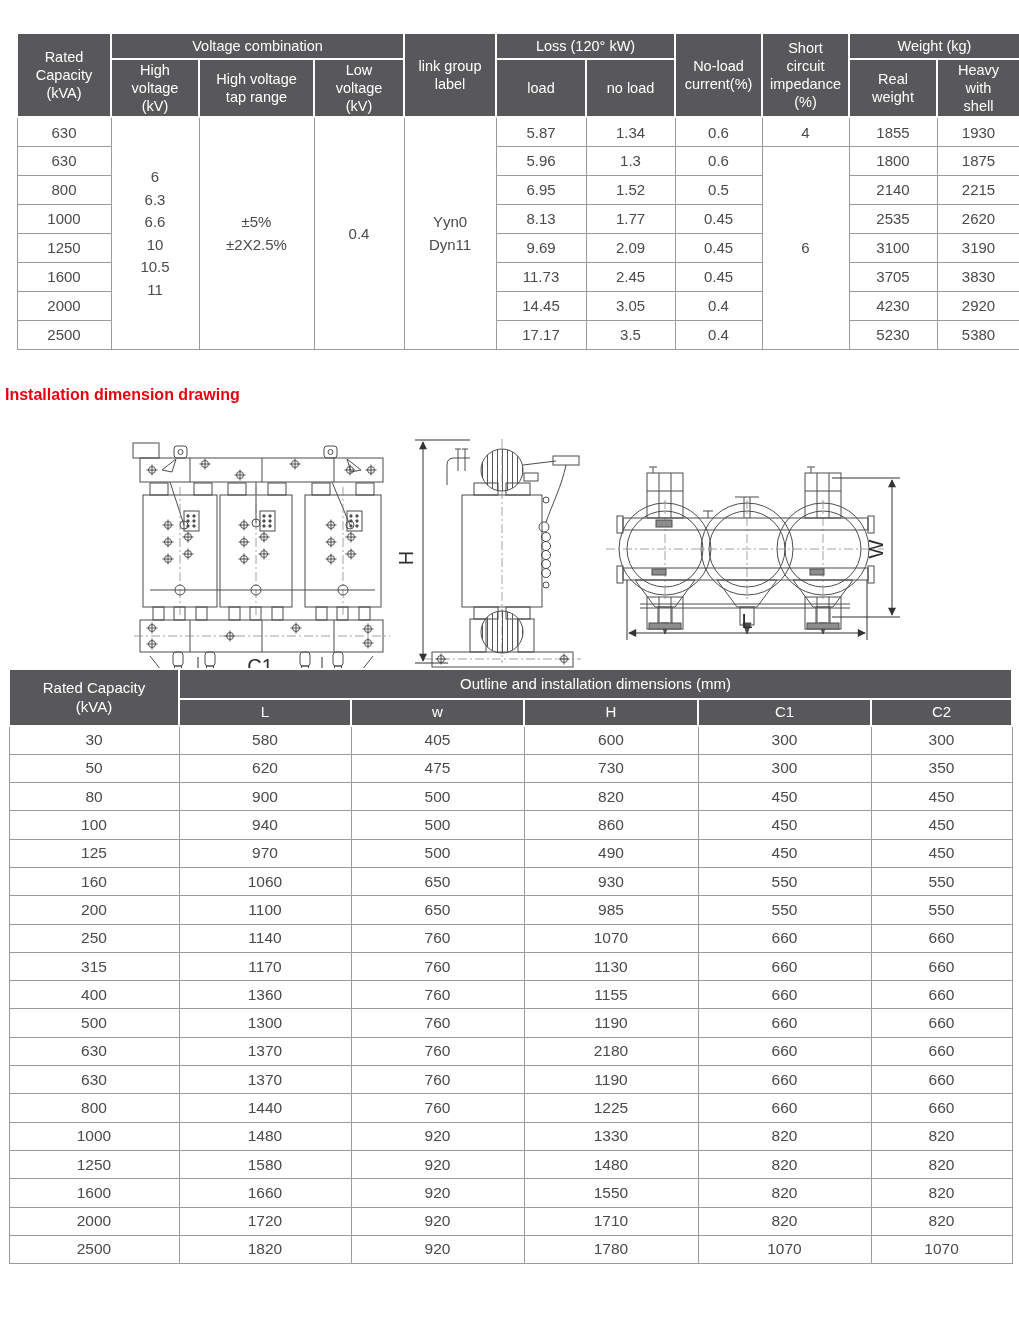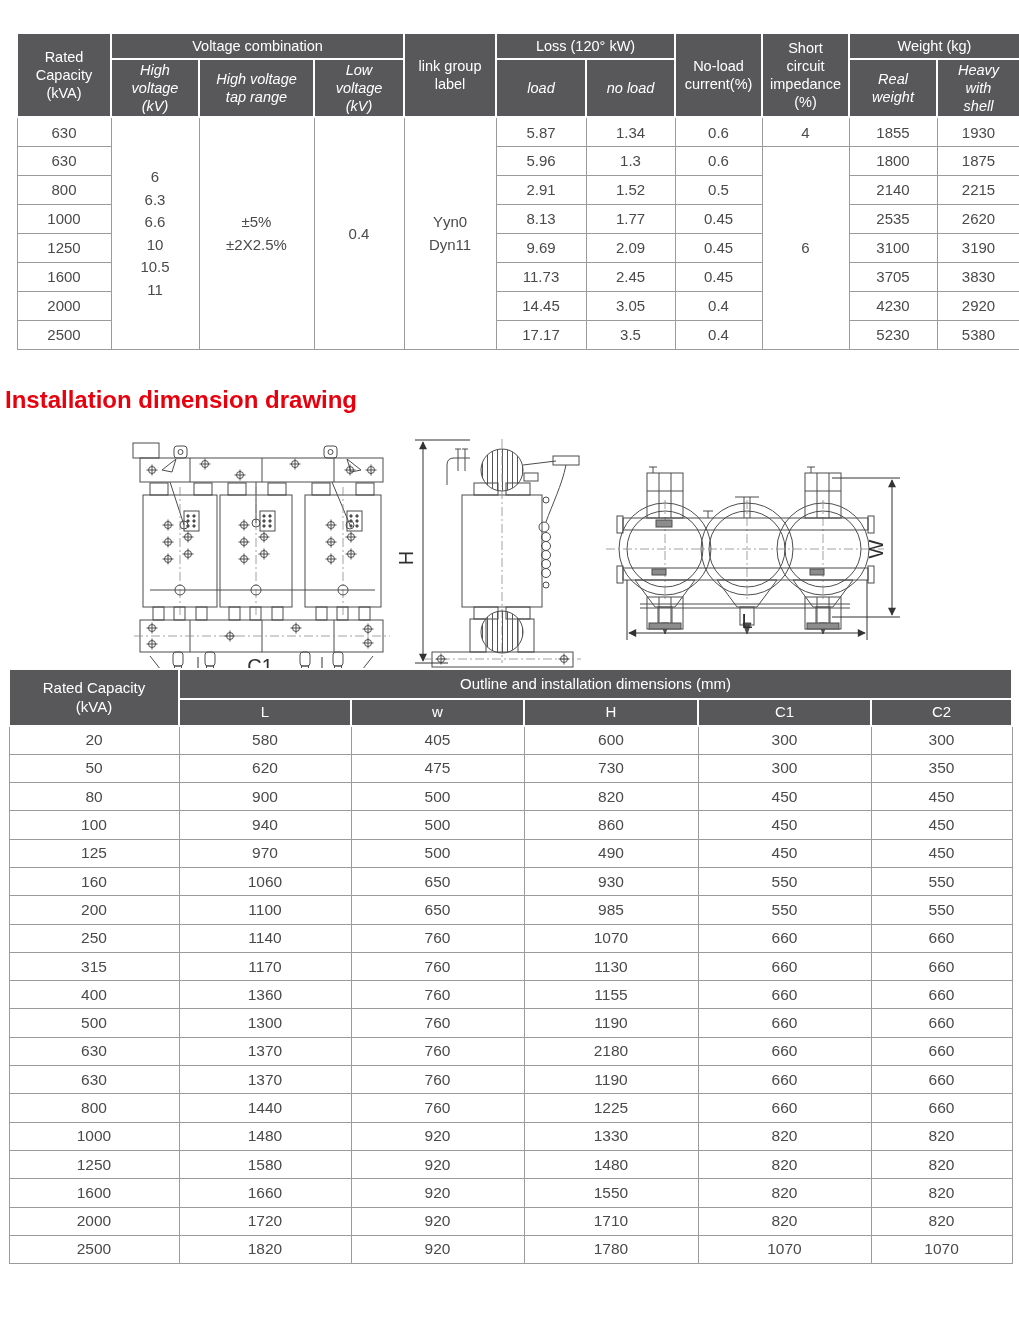--- a/index.html
+++ b/index.html
@@ -7,26 +7,26 @@
 
   table{border-collapse:collapse;table-layout:fixed;}
   th{background:#58585a;color:#fff;font-weight:normal;border:2px solid #fdfdfd;
      text-align:center;vertical-align:middle;white-space:pre-line;line-height:1.25;}
   td{border:1px solid #9b9b9b;text-align:center;vertical-align:middle;color:#4a4a4a;
      white-space:pre-line;}
 
   .spec{position:absolute;left:16px;top:32px;width:1003px;}
   .spec th{font-size:14.5px;}
   .spec thead tr:nth-child(1){height:26px;}
-  .spec thead tr:nth-child(2){height:49px;font-style:italic;}
+  .spec thead tr:nth-child(2){height:49px;}
   .spec tbody tr{height:29px;}
   .spec td{font-size:15px;}
   .spec td.multiline{line-height:1.5;}
 
-  .heading{position:absolute;left:5px;top:386px;font-size:24px;font-weight:bold;color:#e8000d;
+  .heading{position:absolute;left:5px;top:386px;font-size:16px;font-weight:bold;color:#e8000d;
            letter-spacing:0px;}
 
   .drawing-wrap{position:absolute;left:0;top:425px;width:1019px;height:287px;}
 
   .dims{position:absolute;left:8px;top:668px;width:1003px;}
   .dims th{font-size:15px;}
   .dims thead tr:nth-child(1){height:30px;}
   .dims thead tr:nth-child(2){height:27px;}
   .dims tbody tr{height:28.3px;}
   .dims td{font-size:15.5px;}
@@ -114,21 +114,21 @@
       <td>630</td>
       <td>5.96</td>
       <td>1.3</td>
       <td>0.6</td>
       <td rowspan="7">6</td>
       <td>1800</td>
       <td>1875</td>
     </tr>
     <tr>
       <td>800</td>
-      <td>2.91</td>
+      <td>6.95</td>
       <td>1.52</td>
       <td>0.5</td>
       <td>2140</td>
       <td>2215</td>
     </tr>
     <tr>
       <td>1000</td>
       <td>8.13</td>
       <td>1.77</td>
       <td>0.45</td>
@@ -470,21 +470,21 @@
     <tr>
       <th>L</th>
       <th>w</th>
       <th>H</th>
       <th>C1</th>
       <th>C2</th>
     </tr>
   </thead>
   <tbody>
       <tr>
-        <td>20</td>
+        <td>30</td>
         <td>580</td>
         <td>405</td>
         <td>600</td>
         <td>300</td>
         <td>300</td>
       </tr>
       <tr>
         <td>50</td>
         <td>620</td>
         <td>475</td>

